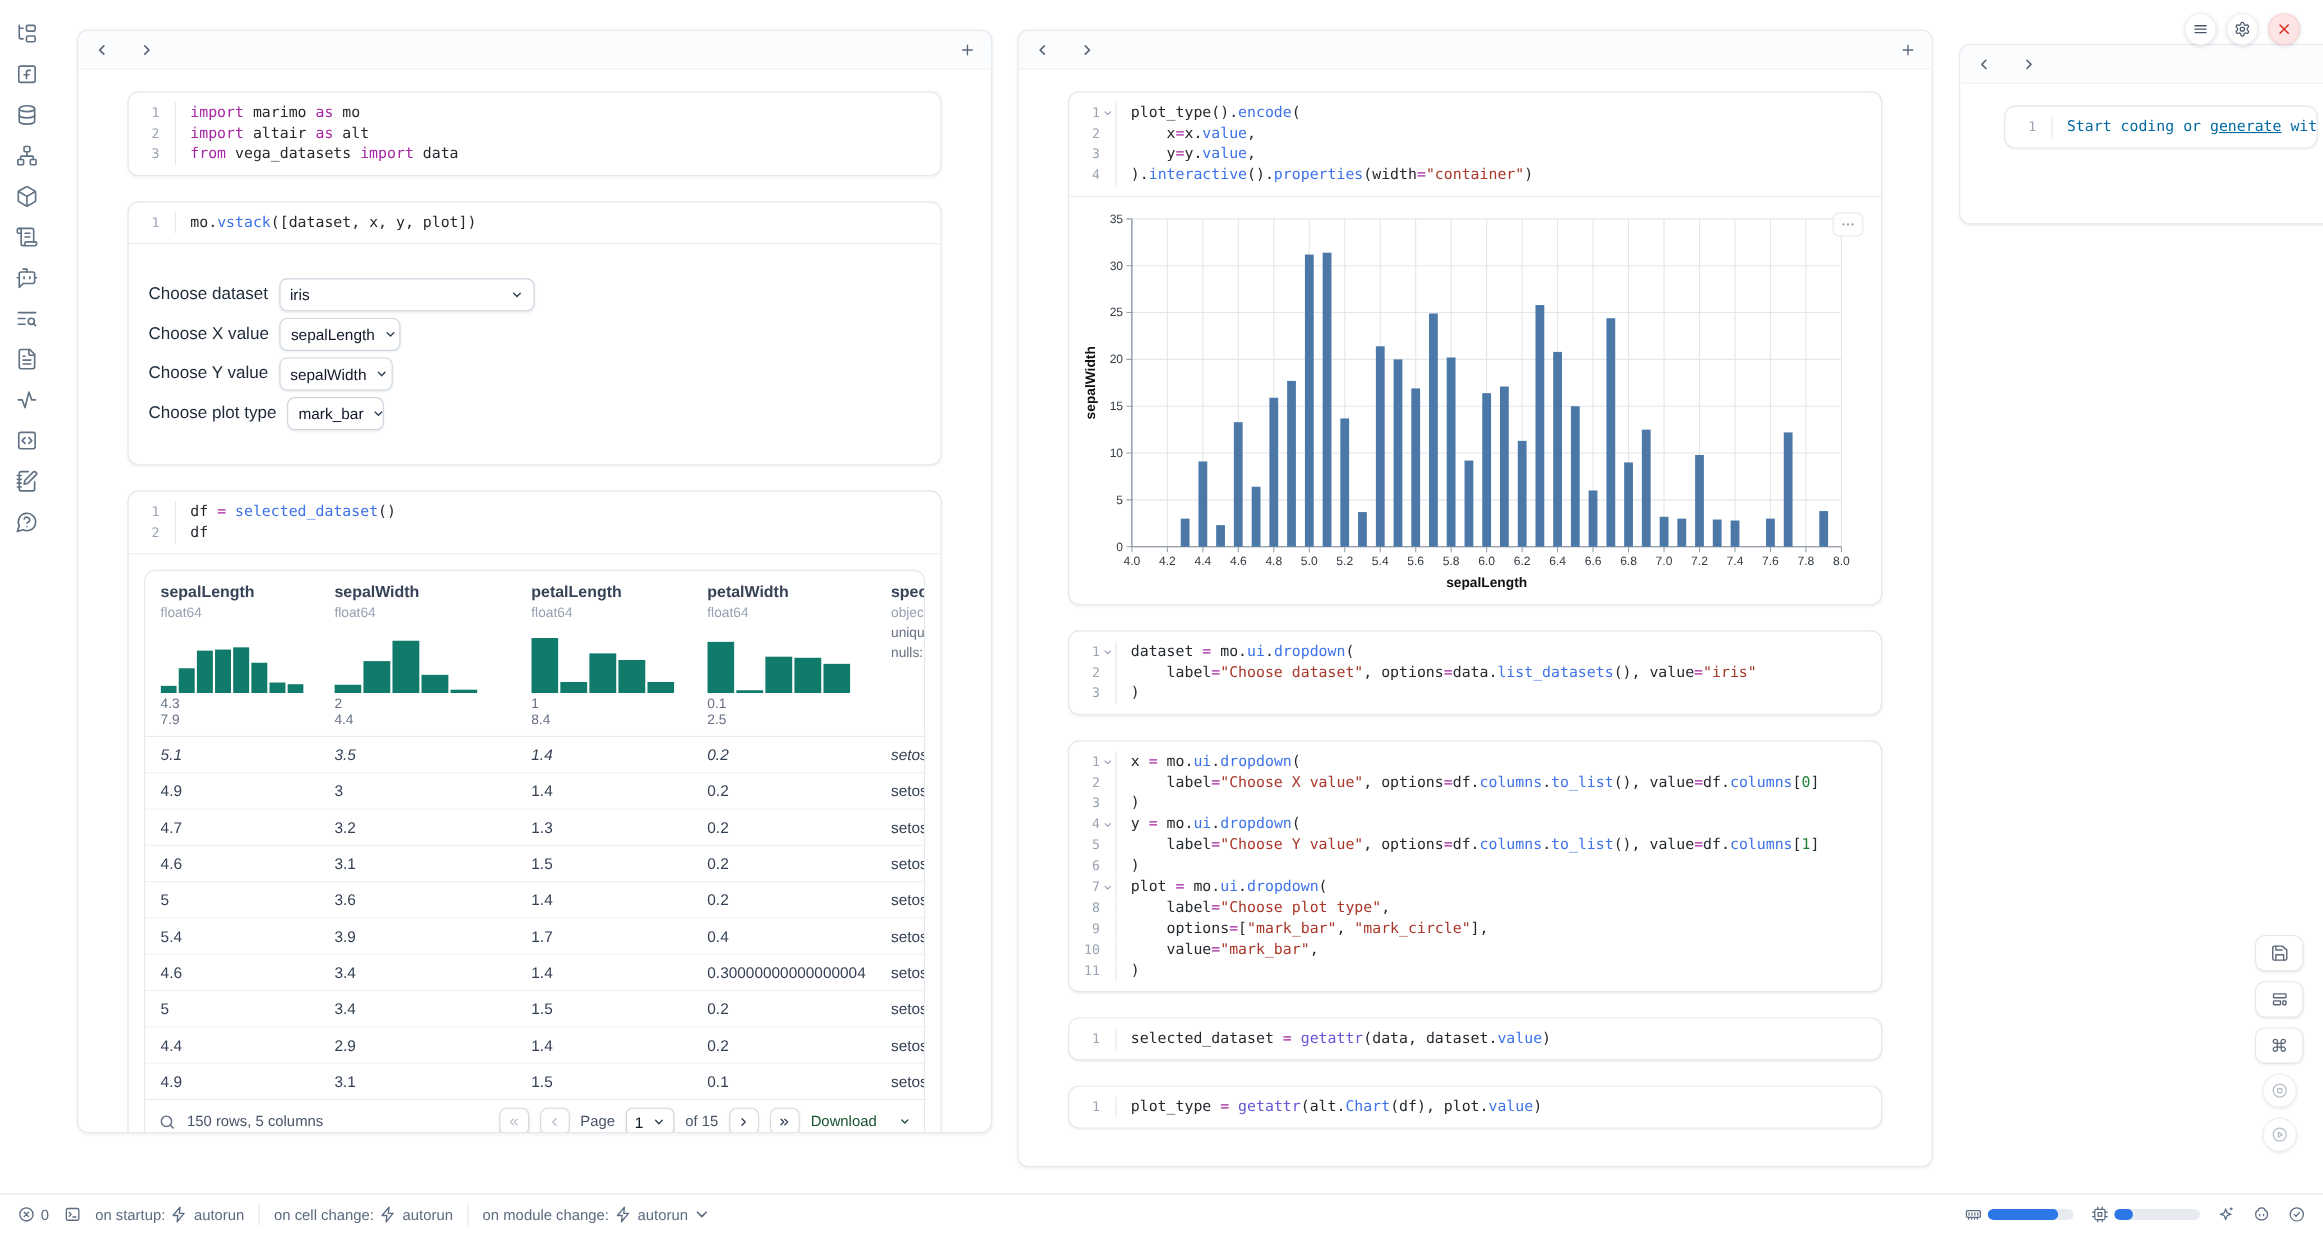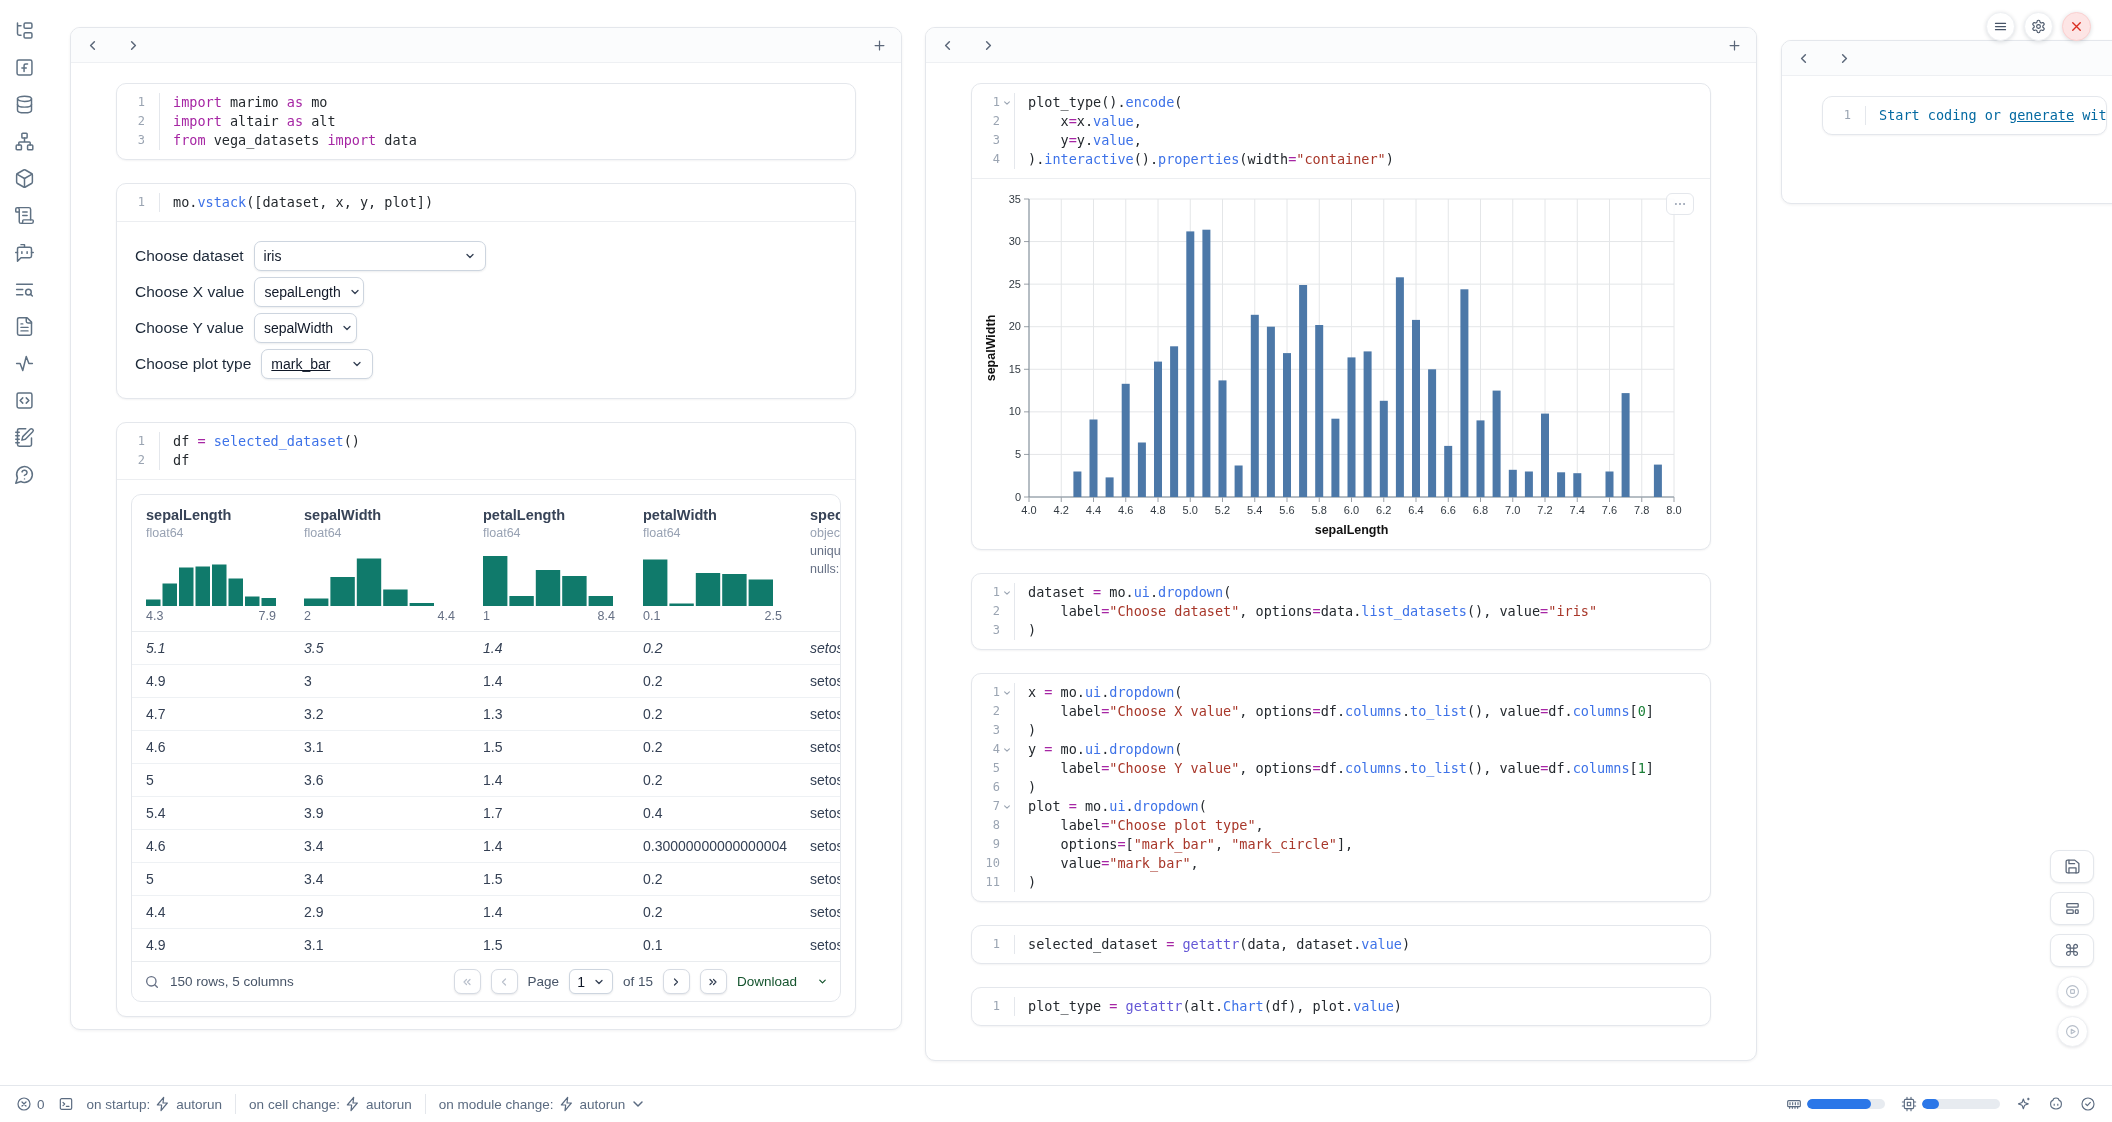--- a/index.html
+++ b/index.html
@@ -35,38 +35,38 @@
   .num{text-align:right;color:#9aa4b2;font-size:12px;}
   .fold{display:flex;align-items:center;justify-content:center;color:#9aa4b2;}
   .fold svg{width:8px;height:8px;}
   .src{border-left:1px solid #e4e7ec;padding-left:13px;white-space:pre;color:#24292e;}
   .c-kw{color:#a626a4;} .c-op{color:#a626a4;} .c-fn{color:#3d72e8;}
   .c-str{color:#a8372a;} .c-num{color:#1a7f37;} .c-bi{color:#6457d6;} .c-pl{color:#24292e;}
   .c-ph{color:#0369a1;}
   .output{border-top:1px solid #eceef1;}
 
   
-  .controls{padding:16px 18px;}
+  .controls{padding:28px 18px;}
   .ctrl-row{display:flex;align-items:center;gap:10px;height:36px;font-size:15.5px;color:#1d2939;}
   .select{display:inline-flex;align-items:center;justify-content:space-between;gap:8px;
           border:1px solid #cdd5df;border-radius:7px;height:30px;padding:0 9px;
           box-shadow:0 1px 2px rgba(16,24,40,.08);font-size:14px;color:#101828;background:#fff;
           box-sizing:border-box;cursor:pointer;white-space:nowrap;}
   .select svg{width:12px;height:12px;color:#344054;flex:0 0 auto;}
 
   
   .table-output{padding:14px;}
   .table-card{border:1px solid #e4e7ec;border-radius:10px;overflow:hidden;}
   .thead,.trow{display:grid;grid-template-columns:158px 179px 160px 167px 1fr;}
   .thead{padding:12px 0 8px;border-bottom:1px solid #e9ecef;}
   .th{padding:0 14px;overflow:hidden;}
   .th-name{font-weight:700;font-size:14.5px;color:#374357;white-space:nowrap;}
   .th-type{font-size:12.5px;color:#98a2b3;margin-top:3px;white-space:nowrap;}
   .hist{width:130px;height:54px;margin-top:12px;display:block;}
-  .hist-range{display:flex;justify-content:space-between;font-size:12.5px;color:#667085;margin-top:3px;}
+  .hist-range{display:flex;justify-content:space-between;font-size:12.5px;color:#667085;margin-top:3px;flex-direction:column;}
   .th-meta{font-size:12.5px;color:#667085;margin-top:4px;white-space:nowrap;}
   .th-meta:first-of-type{margin-top:14px;}
   .trow{border-top:1px solid #eef1f4;}
   .trow:first-child{border-top:none;font-style:italic;}
   .td{padding:8px 14px;font-size:14px;color:#344054;white-space:nowrap;overflow:hidden;}
   .tfoot{display:flex;align-items:center;gap:10px;padding:7px 12px;border-top:1px solid #e9ecef;
          font-size:13.5px;color:#475467;}
   .tfoot .search-ic{color:#667085;line-height:0;}
   .pg-btn{width:27px;height:25px;border:1px solid #d6dbe3;border-radius:7px;background:#fff;
           box-shadow:0 1px 2px rgba(16,24,40,.1);display:inline-flex;align-items:center;
@@ -260,21 +260,21 @@
               <span>Choose Y value</span>
               <span class="select" style="width: 103px;">
                 <span>sepalWidth</span>
                 <svg viewBox="0 0 24 24" fill="none" stroke="currentColor" stroke-width="2.6" stroke-linecap="round" stroke-linejoin="round">
                   <path d="m6 9 6 6 6-6"></path>
                 </svg>
               </span>
             </div>
             <div class="ctrl-row">
               <span>Choose plot type</span>
-              <span class="select" style="width: 112px; text-decoration: underline;">
+              <span class="select" style="width: 88px;">
                 <span>mark_bar</span>
                 <svg viewBox="0 0 24 24" fill="none" stroke="currentColor" stroke-width="2.6" stroke-linecap="round" stroke-linejoin="round">
                   <path d="m6 9 6 6 6-6"></path>
                 </svg>
               </span>
             </div>
           </div>
       </div>
       <div class="cell">
         <div class="code">

